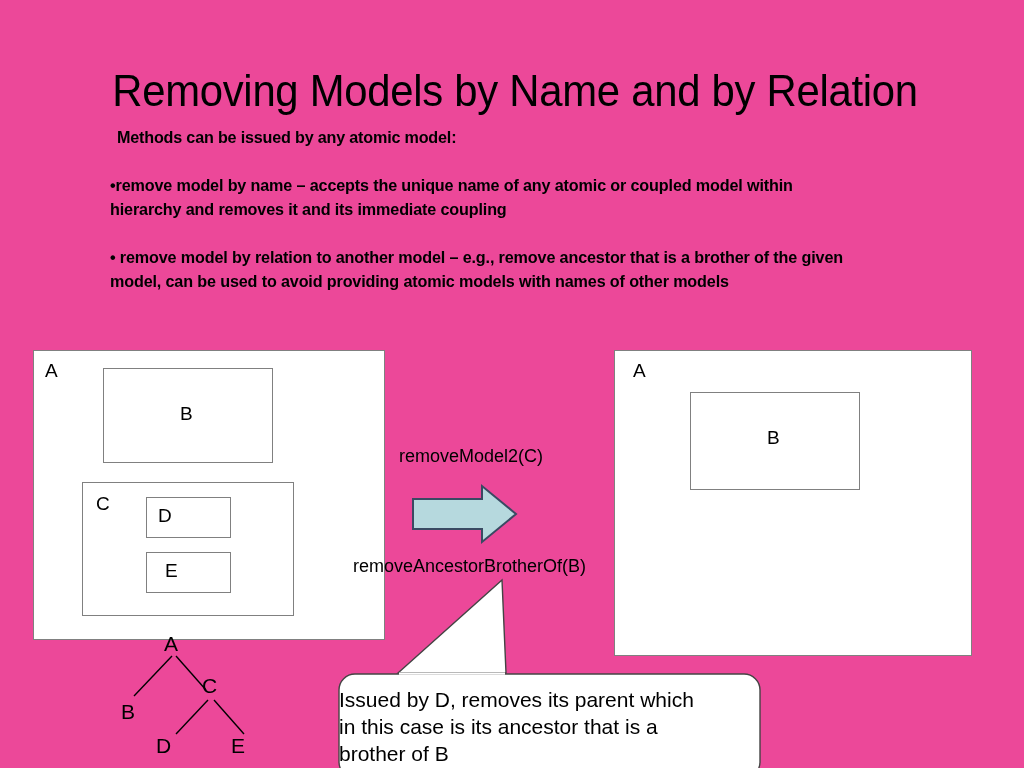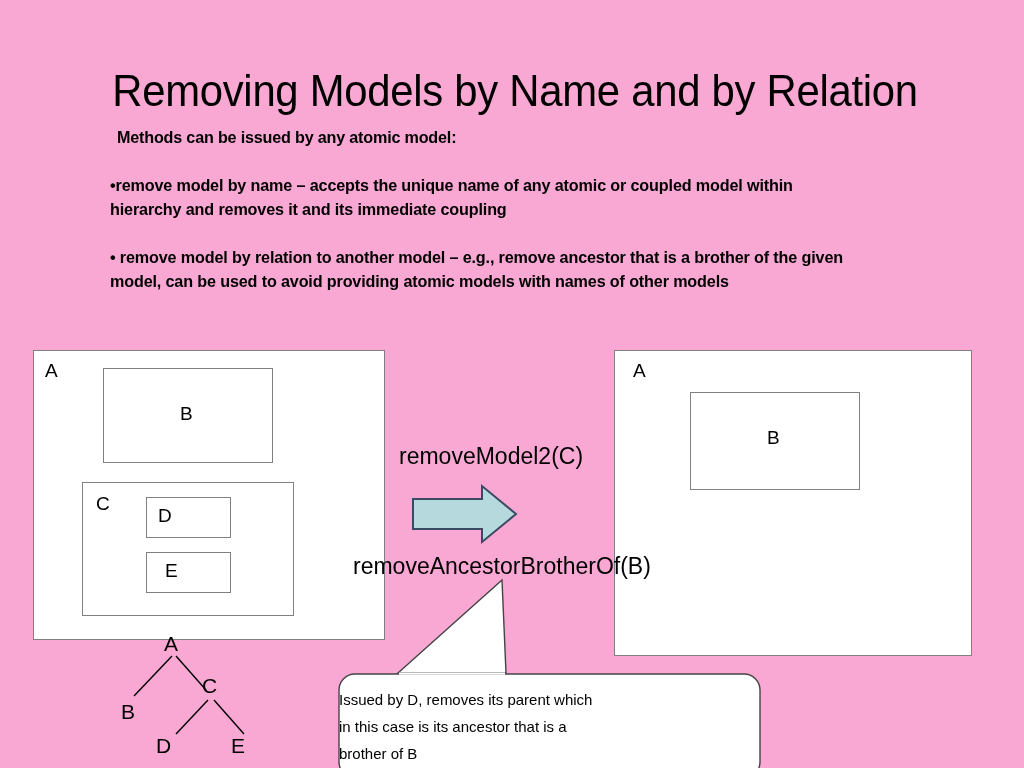--- a/index.html
+++ b/index.html
@@ -14,21 +14,21 @@
     position: relative;
     overflow: hidden;
     font-family: "Liberation Sans", sans-serif;
     color: #000000;
   }
   .slide {
     position: absolute;
     left: 0; top: 0;
     width: 1024px;
     height: 768px;
-    background: #f9a8d4;
+    background: #ec4899;
   }
 
   
   .slide-title {
     position: absolute;
     left: 60px;
     top: 66px;
     width: 910px;
     font-family: "Liberation Sans Narrow", "Liberation Sans", sans-serif;
     font-size: 45px;
@@ -100,21 +100,21 @@
   
   #arrow-svg {
     position: absolute;
     left: 410px;
     top: 483px;
     width: 110px;
     height: 62px;
   }
   .op-label {
     position: absolute;
-    font-size: 23px;
+    font-size: 18px;
     line-height: 22px;
     white-space: nowrap;
   }
   #op-remove-model2 { left: 399px; top: 445px; }
   #op-remove-ancestor { left: 353px; top: 555px; }
 
   
   #tree-svg {
     position: absolute;
     left: 100px;
@@ -141,21 +141,21 @@
     top: 572px;
     width: 446px;
     height: 196px;
     overflow: visible;
   }
   #callout-text {
     position: absolute;
     left: 339px;
     top: 686px;
     width: 400px;
-    font-size: 15px;
+    font-size: 21px;
     line-height: 27px;
     white-space: pre-line;
   }
 </style>
 </head>
 <body>
 
 <div class="slide">
 
   <div class="slide-title">Removing Models by Name and by Relation</div>

